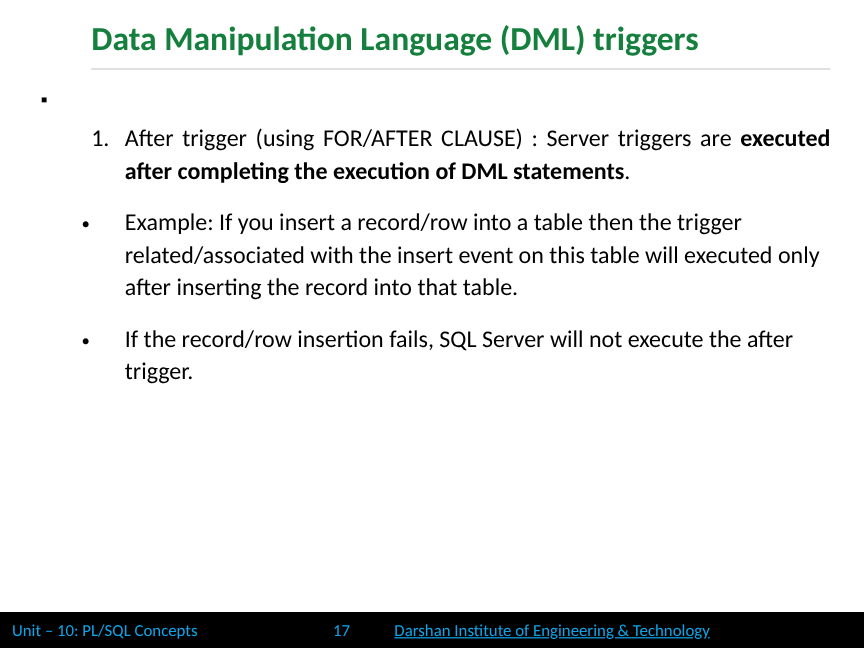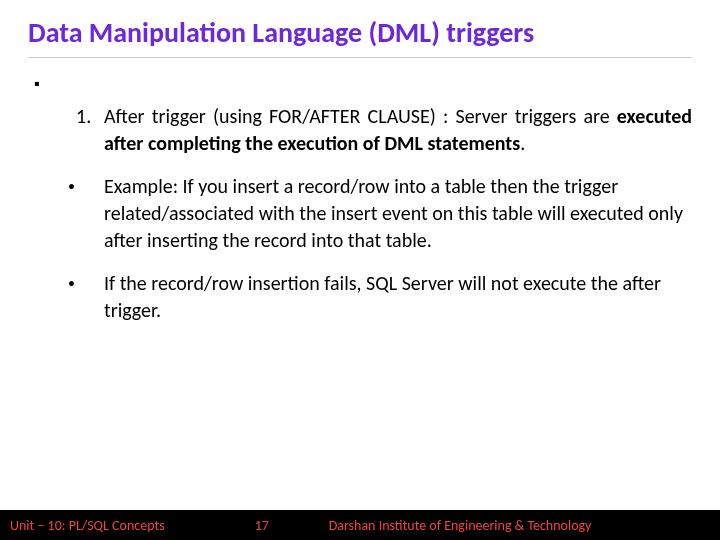--- a/index.html
+++ b/index.html
@@ -1,29 +1,29 @@
 <!DOCTYPE html>
 <html><head>
 <meta charset="utf-8">
 <style>
   * { margin: 0; padding: 0; box-sizing: border-box; }
   html, body { width: 720px; height: 540px; font-family: Calibri, "Segoe UI", Arial, sans-serif; background: #fff; color: #000; }
   .slide { width: 720px; height: 540px; position: relative; padding: 18px 28px 0 28px; }
-  .title { font-size: 28px; font-weight: 700; color: #6d28d9; line-height: 1.1; padding-bottom: 8px; border-bottom: 1px solid #ccc; }
+  .title { font-size: 28px; font-weight: 700; color: #15803d; line-height: 1.1; padding-bottom: 8px; border-bottom: 1px solid #ccc; margin-left: 48px; }
   .content { padding: 12px 0 0 6px; }
   .level1 { display: flex; align-items: flex-start; font-size: 21px; margin-bottom: 10px; }
   .level1 .bullet { width: 20px; flex: 0 0 20px; font-size: 16px; padding-top: 4px; }
   .level2num { display: flex; align-items: flex-start; font-size: 20px; margin: 6px 0 16px 42px; text-align: justify; line-height: 1.35; }
   .level2num .num { flex: 0 0 28px; }
   .level2dot { display: flex; align-items: flex-start; font-size: 20px; margin: 0 0 16px 28px; line-height: 1.35; }
   .level2dot .dot { flex: 0 0 42px; text-align: left; font-size: 14px; padding-top: 5px; padding-left: 6px; }
-  .footer { position: absolute; left: 0; bottom: 0; width: 720px; height: 30px; background: #000; color: #ef4444; display: flex; align-items: center; font-size: 14px; }
+  .footer { position: absolute; left: 0; bottom: 0; width: 720px; height: 30px; background: #000; color: #0ea5e9; display: flex; align-items: center; font-size: 14px; }
   .footer .unit { flex: 0 0 auto; padding-left: 10px; }
-  .footer .pagewrap { flex: 0 0 auto; width: 60px; text-align: left; margin-left: 90px; }
-  .footer .inst { flex: 1 1 auto; padding-left: 14px; }
+  .footer .pagewrap { flex: 0 0 auto; width: 60px; text-align: center; margin-left: 90px; }
+  .footer .inst { flex: 1 1 auto; padding-left: 14px; text-decoration: underline; }
   .bold { font-weight: 700; }
 </style>
 </head>
 <body>
 
 <div class="slide">
   <div class="title">Data Manipulation Language (DML) triggers</div>
 
   <div class="content">
 

